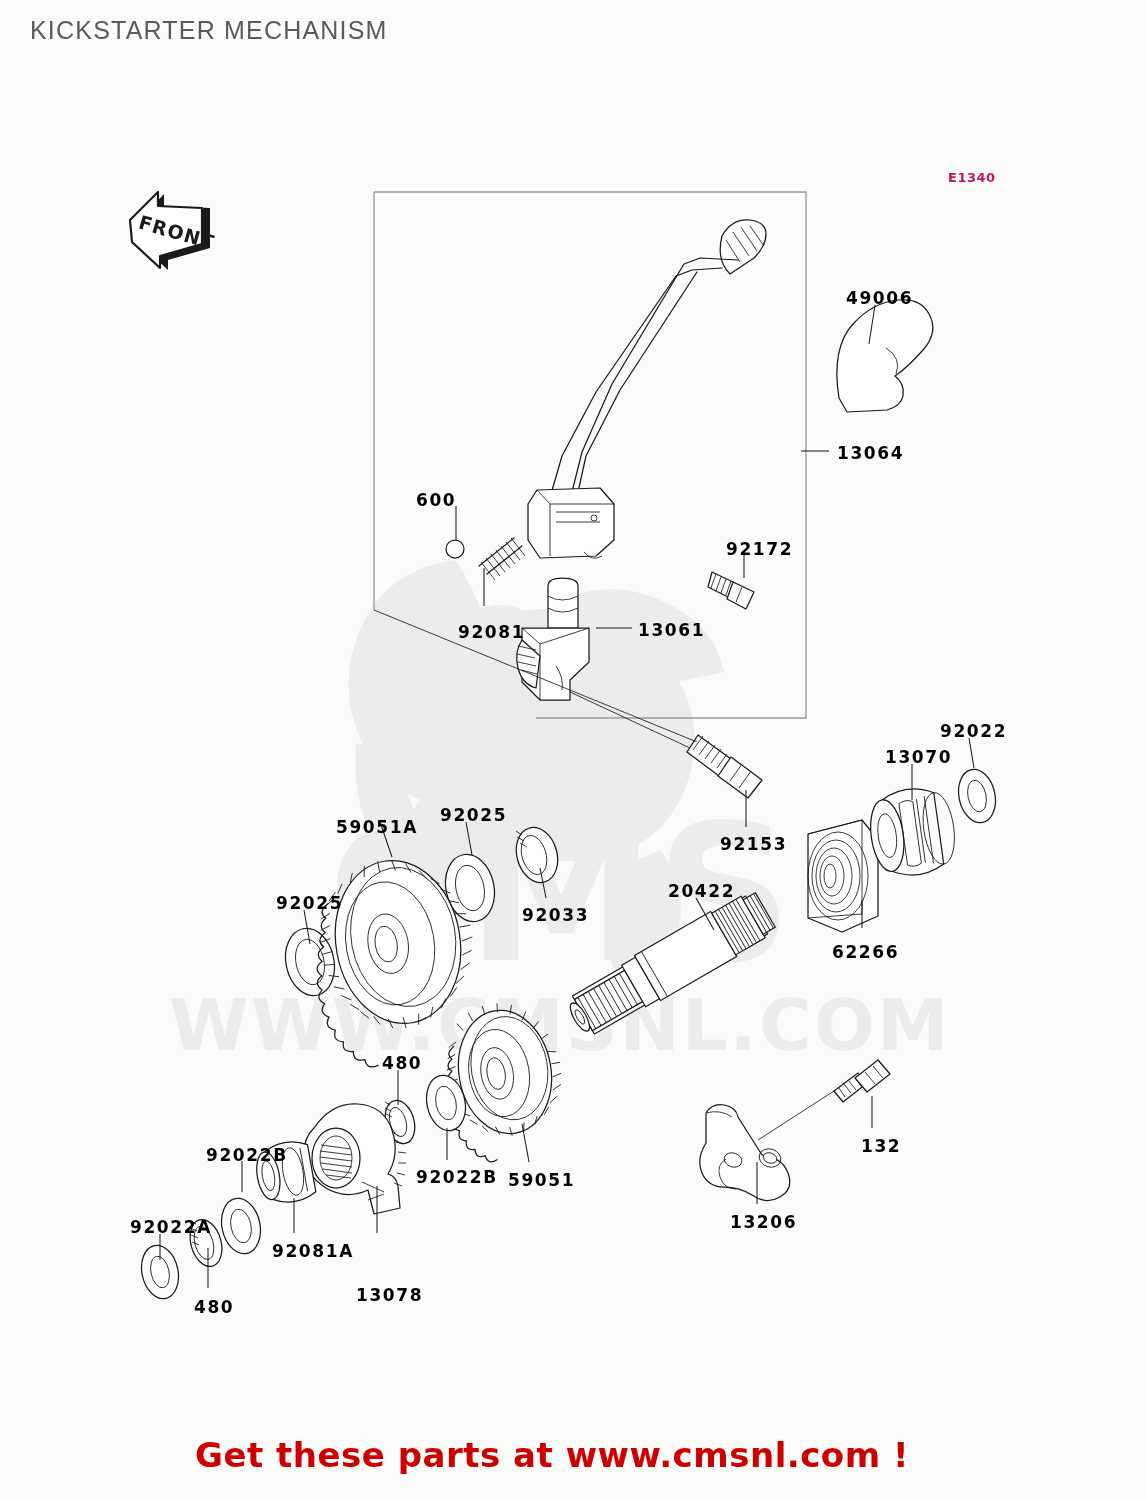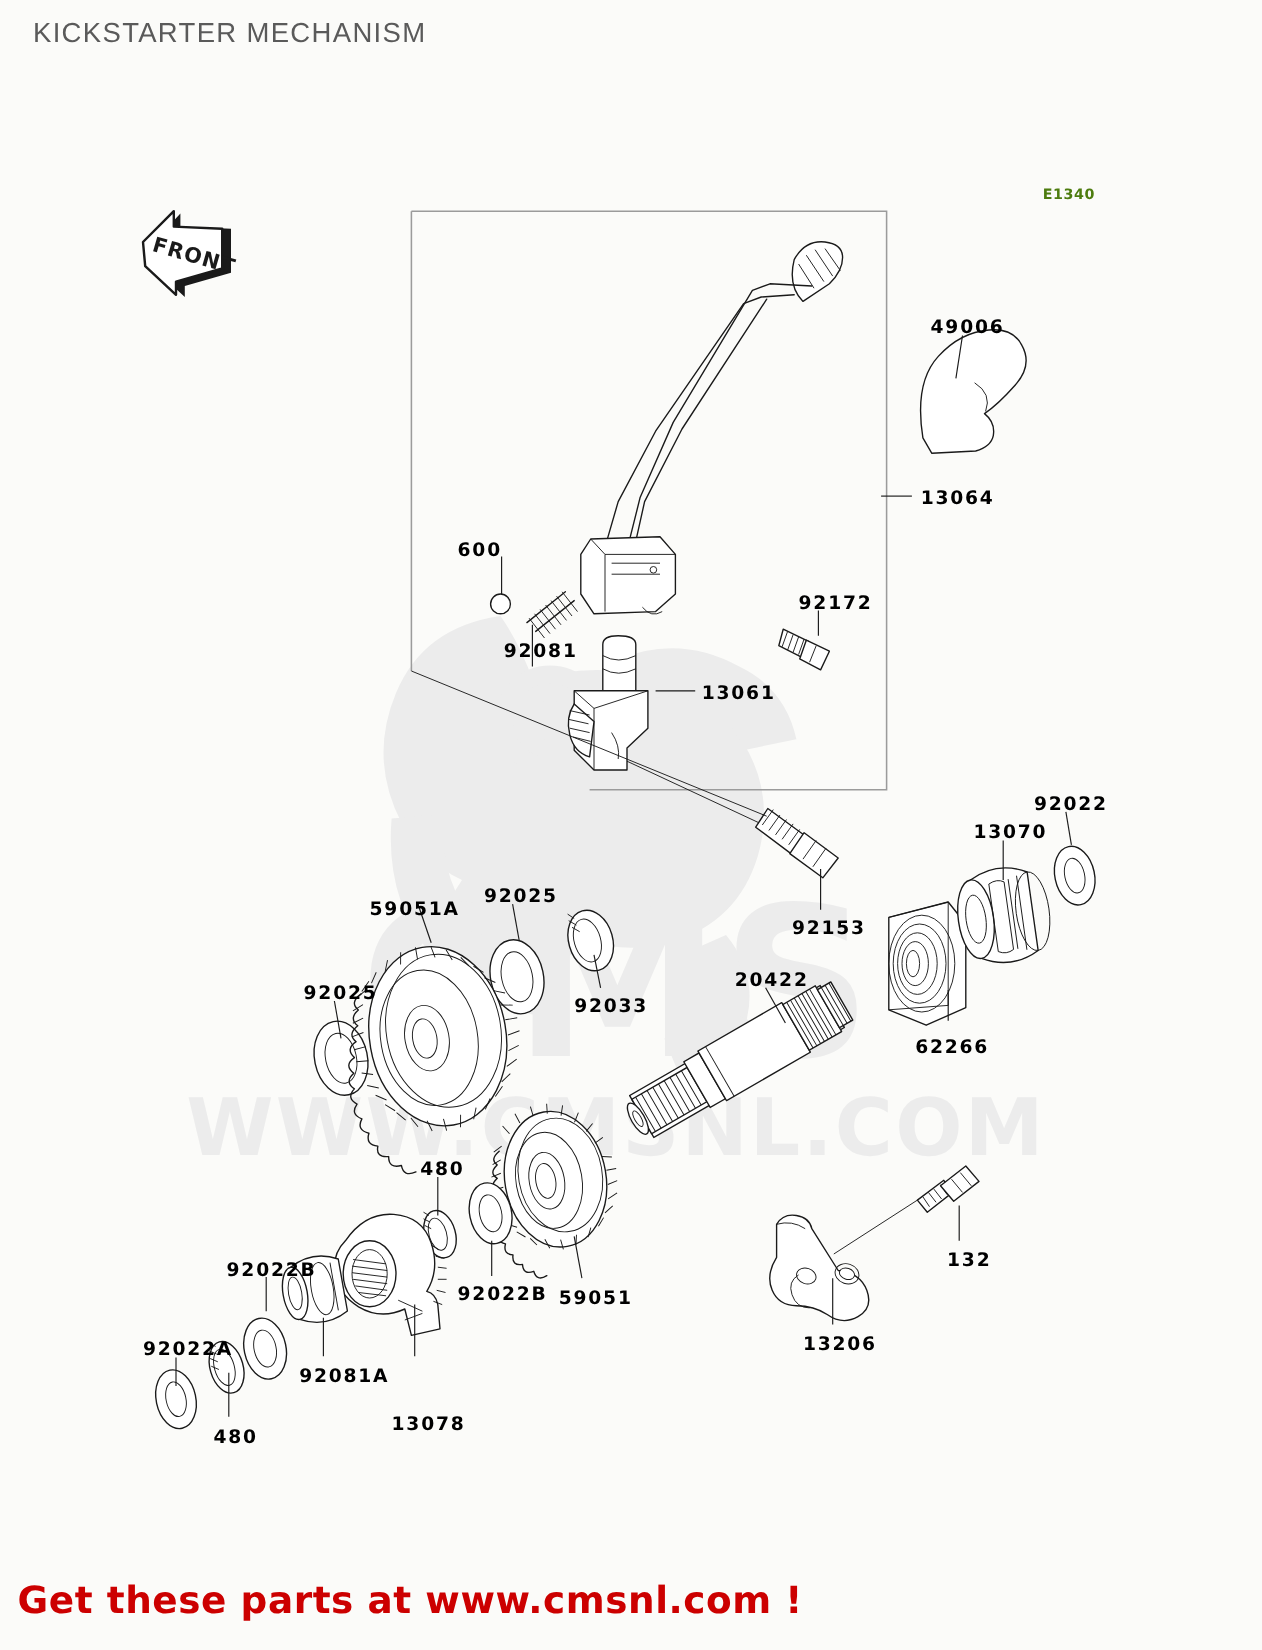--- a/index.html
+++ b/index.html
@@ -3,23 +3,23 @@
 <meta charset="utf-8">
 <style>
   html,body{margin:0;padding:0;background:#fbfbf9;}
   body{width:1147px;height:1500px;position:relative;overflow:hidden;
        font-family:"Liberation Sans",sans-serif;}
 
   #page-title{position:absolute;left:30px;top:16px;font-size:25px;letter-spacing:1.2px;
               color:#5a5a5a;font-weight:400;white-space:nowrap;}
 
   #diagram-code{position:absolute;left:948px;top:170px;font-size:13px;font-weight:bold;
-                color:#4d7c0f;letter-spacing:0.5px;font-family:"DejaVu Sans",sans-serif;}
-
-  #footer-caption{position:absolute;left:16px;top:1435px;width:1104px;
+                color:#be185d;letter-spacing:0.5px;font-family:"DejaVu Sans",sans-serif;}
+
+  #footer-caption{position:absolute;left:0;top:1435px;width:1104px;text-align:center;
                   color:#cc0000;font-size:34px;font-weight:bold;letter-spacing:0.5px;
                   font-family:"DejaVu Sans",sans-serif;}
 
   svg.canvas{position:absolute;left:0;top:0;width:1147px;height:1500px;}
 
   .lbl{position:absolute;font-family:"DejaVu Sans",sans-serif;font-size:17px;
        font-weight:bold;color:#000000;letter-spacing:1.6px;white-space:nowrap;}
 
   
   #front-arrow{position:absolute;left:120px;top:186px;width:96px;height:86px;}
@@ -371,21 +371,21 @@
       <text x="18" y="50" letter-spacing="1">FRONT</text>
     </g>
   </svg>
 </div>
 
 <div id="labels-layer">
     <div class="lbl" style="left: 846px; top: 288px;">49006</div>
     <div class="lbl" style="left: 837px; top: 443px;">13064</div>
     <div class="lbl" style="left: 416px; top: 490px; text-align: center;">600</div>
     <div class="lbl" style="left: 726px; top: 539px;">92172</div>
-    <div class="lbl" style="left: 458px; top: 582px; text-align: right;">92081</div>
+    <div class="lbl" style="left: 458px; top: 622px; text-align: right;">92081</div>
     <div class="lbl" style="left: 638px; top: 620px;">13061</div>
     <div class="lbl" style="left: 940px; top: 721px;">92022</div>
     <div class="lbl" style="left: 885px; top: 747px;">13070</div>
     <div class="lbl" style="left: 720px; top: 834px;">92153</div>
     <div class="lbl" style="left: 336px; top: 805px; margin-top: 12px;">59051A</div>
     <div class="lbl" style="left: 440px; top: 805px;">92025</div>
     <div class="lbl" style="left: 522px; top: 905px;">92033</div>
     <div class="lbl" style="left: 276px; top: 893px;">92025</div>
     <div class="lbl" style="left: 668px; top: 881px;">20422</div>
     <div class="lbl" style="left: 832px; top: 942px;">62266</div>

